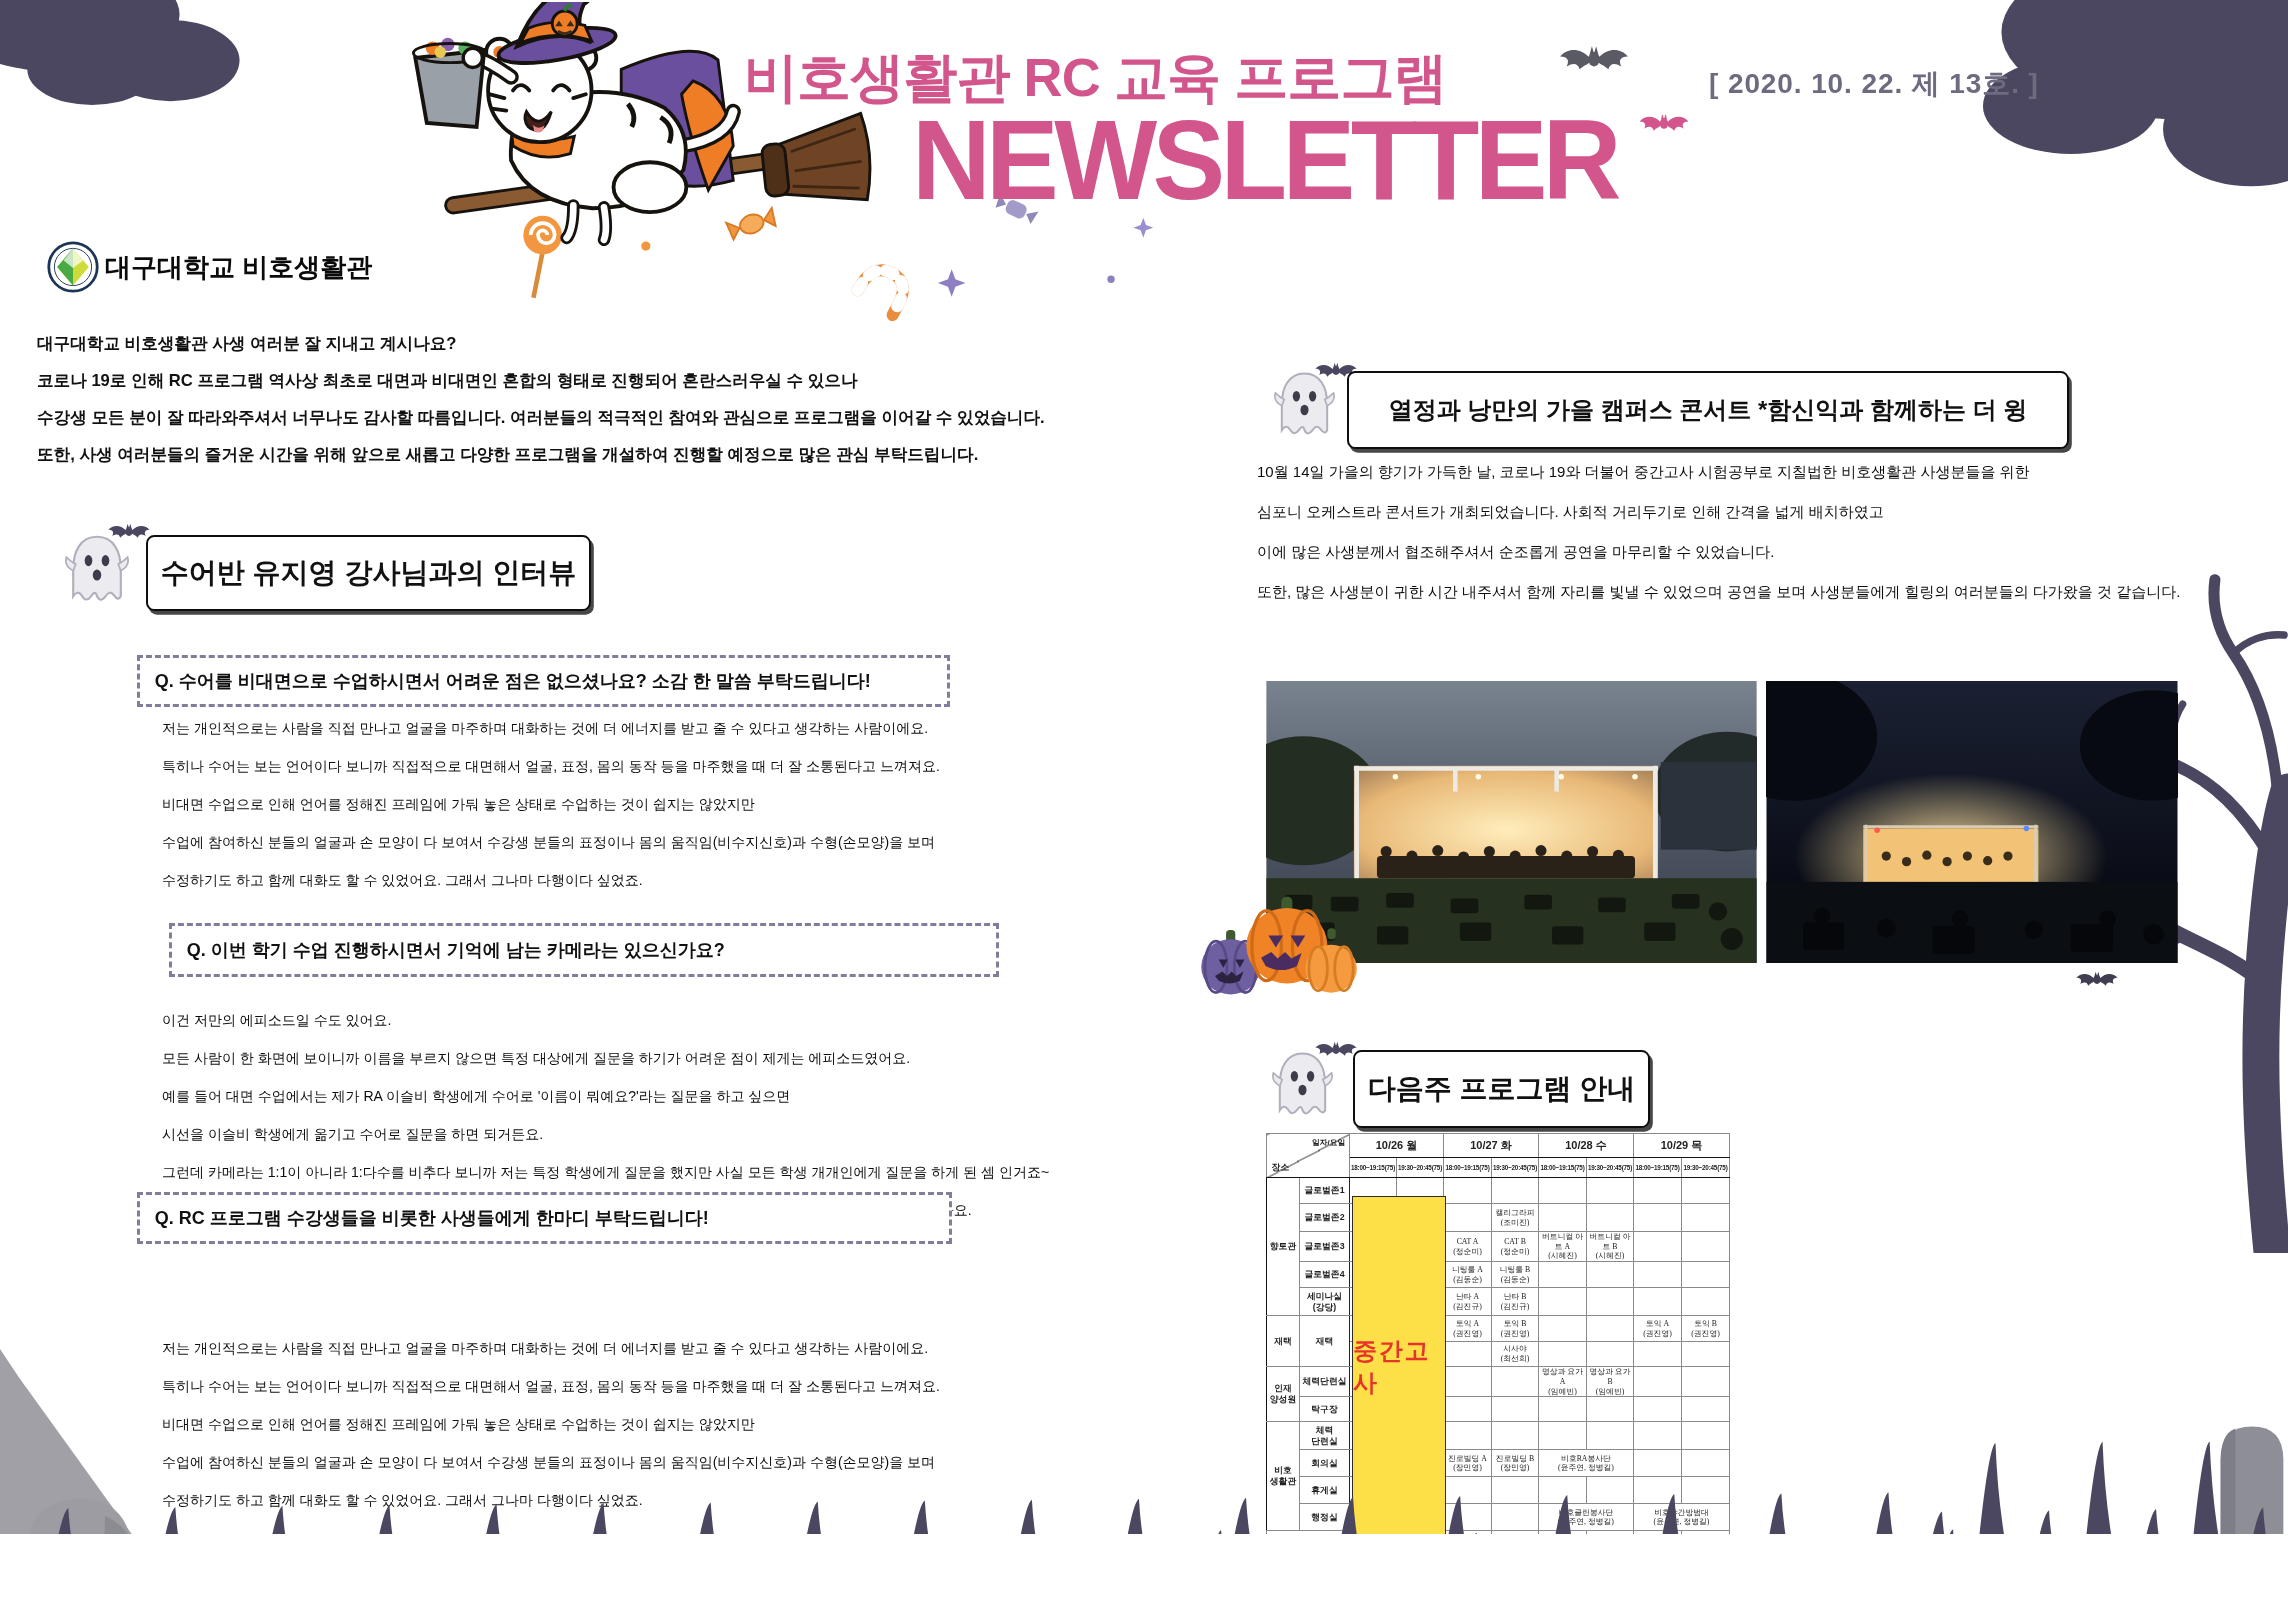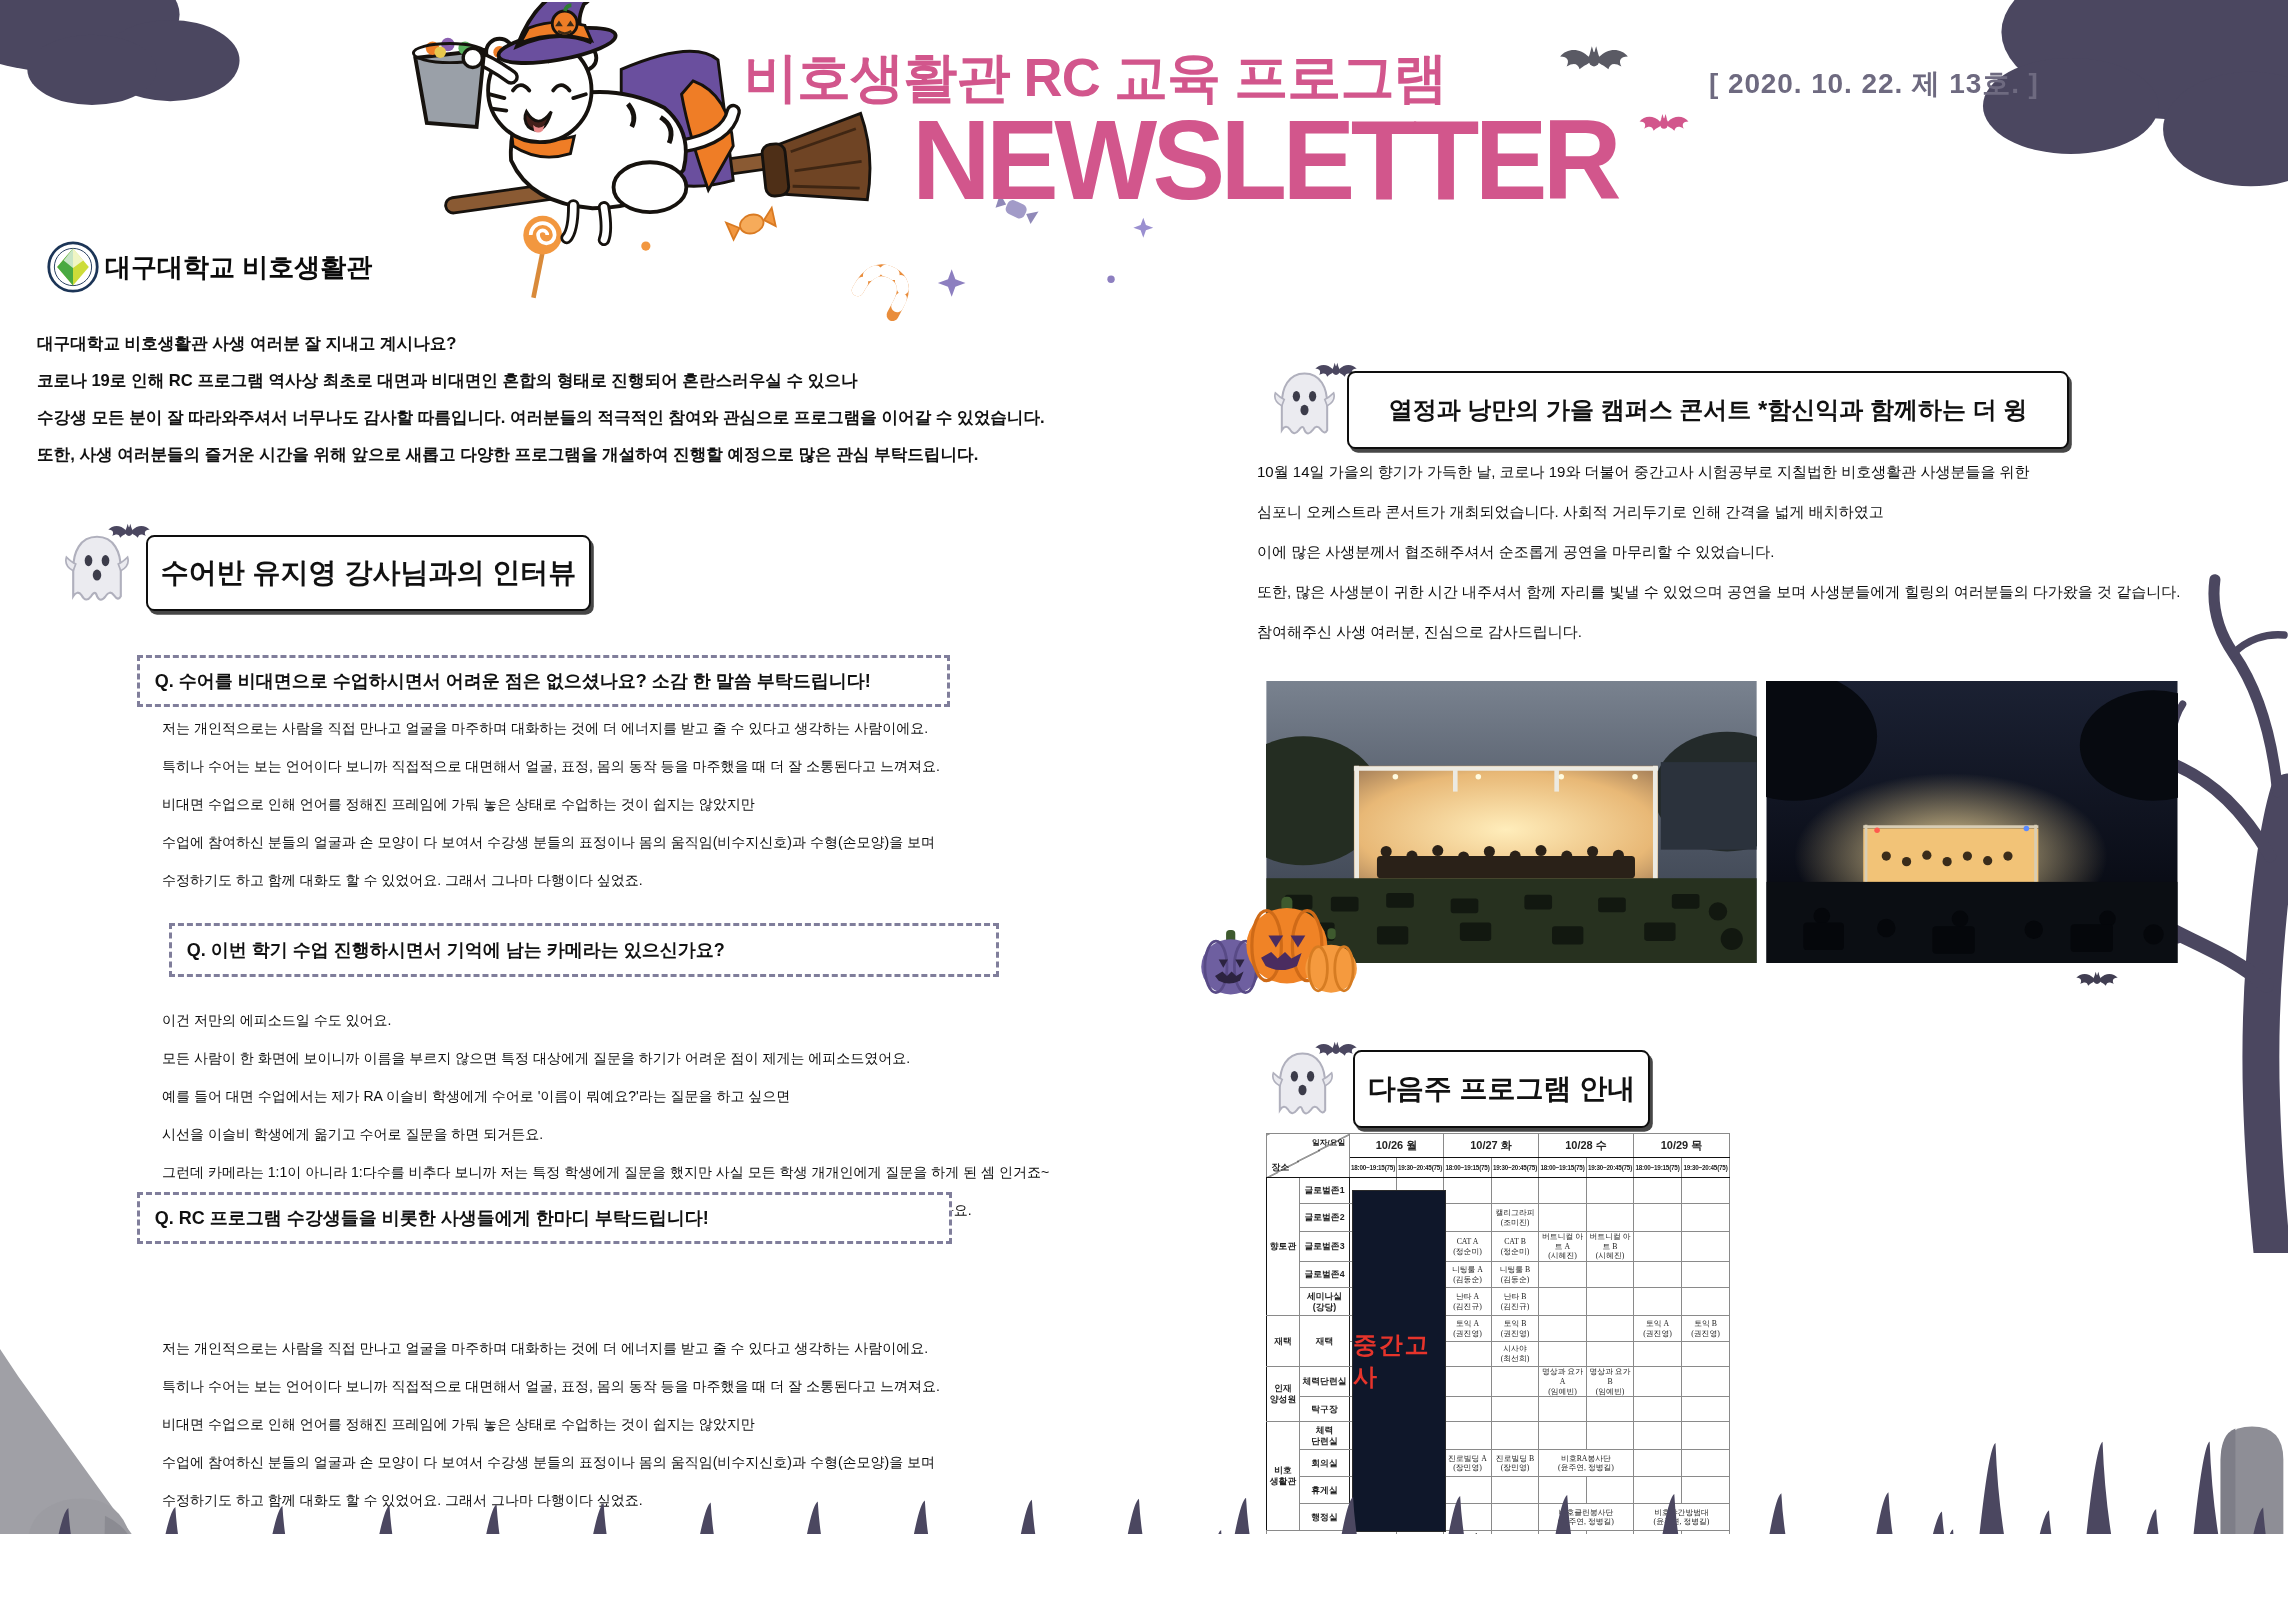--- a/index.html
+++ b/index.html
@@ -38,21 +38,21 @@
   .sched .time{font-weight:700;font-size:6.3px;letter-spacing:-0.2px;}
   .sched .grp,.sched .room{font-family:"Liberation Sans",sans-serif;font-weight:700;font-size:8.8px;}
   .sched .room{border-right:1.8px solid #222;}
   .sched .grp{border-left:1.8px solid #111;}
   .sched td.dayl,.sched th.dayl{border-left:1.8px solid #222;}
   .sched tr.gsep td{border-top:1.8px solid #222;}
   .corner{position:relative;background:
       linear-gradient(to bottom right,transparent 49.4%,#333 49.4%,#333 50.6%,transparent 50.6%);}
   .corner .cd{position:absolute;top:4px;right:3.7px;font-size:7.8px;font-weight:700;}
   .corner .cp{position:absolute;bottom:3.7px;left:4.6px;font-size:8.8px;font-weight:700;}
-  .midterm{position:absolute;left:86px;top:57px;width:92px;height:340px;background:#0f172a;
+  .midterm{position:absolute;left:86px;top:63px;width:92px;height:340px;background:#fde047;
            border:1.8px solid #2b2b2b;display:flex;align-items:center;justify-content:center;
            color:#e6342b;font-size:24px;font-weight:800;letter-spacing:1.8px;
            font-family:"Liberation Sans",sans-serif;}
 </style>
 </head>
 <body>
 
 <div id="page">
 
   <svg width="0" height="0" style="position:absolute">
@@ -263,21 +263,20 @@
   <svg class="abs" style="left:1314px;top:358px;fill:#4b4760" width="44" height="26" viewBox="0 0 100 56">
       <use href="#sym-bat"></use>
     </svg>
   <div class="abs section-box" style="left:1347px;top:371px;width:718px;height:74px;font-size:24px">열정과 낭만의 가을 캠퍼스 콘서트 *함신익과 함께하는 더 윙</div>
 
   <div class="abs" style="left:1257px;top:452px">
     <div class="c-line">10월 14일 가을의 향기가 가득한 날, 코로나 19와 더불어 중간고사 시험공부로 지칠법한 비호생활관 사생분들을 위한</div>
     <div class="c-line">심포니 오케스트라 콘서트가 개최되었습니다. 사회적 거리두기로 인해 간격을 넓게 배치하였고</div>
     <div class="c-line">이에 많은 사생분께서 협조해주셔서 순조롭게 공연을 마무리할 수 있었습니다.</div>
     <div class="c-line">또한, 많은 사생분이 귀한 시간 내주셔서 함께 자리를 빛낼 수 있었으며 공연을 보며 사생분들에게 힐링의 여러분들의 다가왔을 것 같습니다.</div>
-    <div class="c-line">참여해주신 사생 여러분, 진심으로 감사드립니다.</div>
   </div>
 
   <div class="photo" style="left:1266px;top:681px;width:491px;height:282px">
     <svg width="491" height="282" viewBox="0 0 532 306">
       <defs>
         <linearGradient id="sky1" x1="0" y1="0" x2="0" y2="1">
           <stop offset="0" stop-color="#79828f"></stop>
             <stop offset="0.6" stop-color="#4a5260"></stop>
             <stop offset="1" stop-color="#353c47"></stop>
         </linearGradient>

